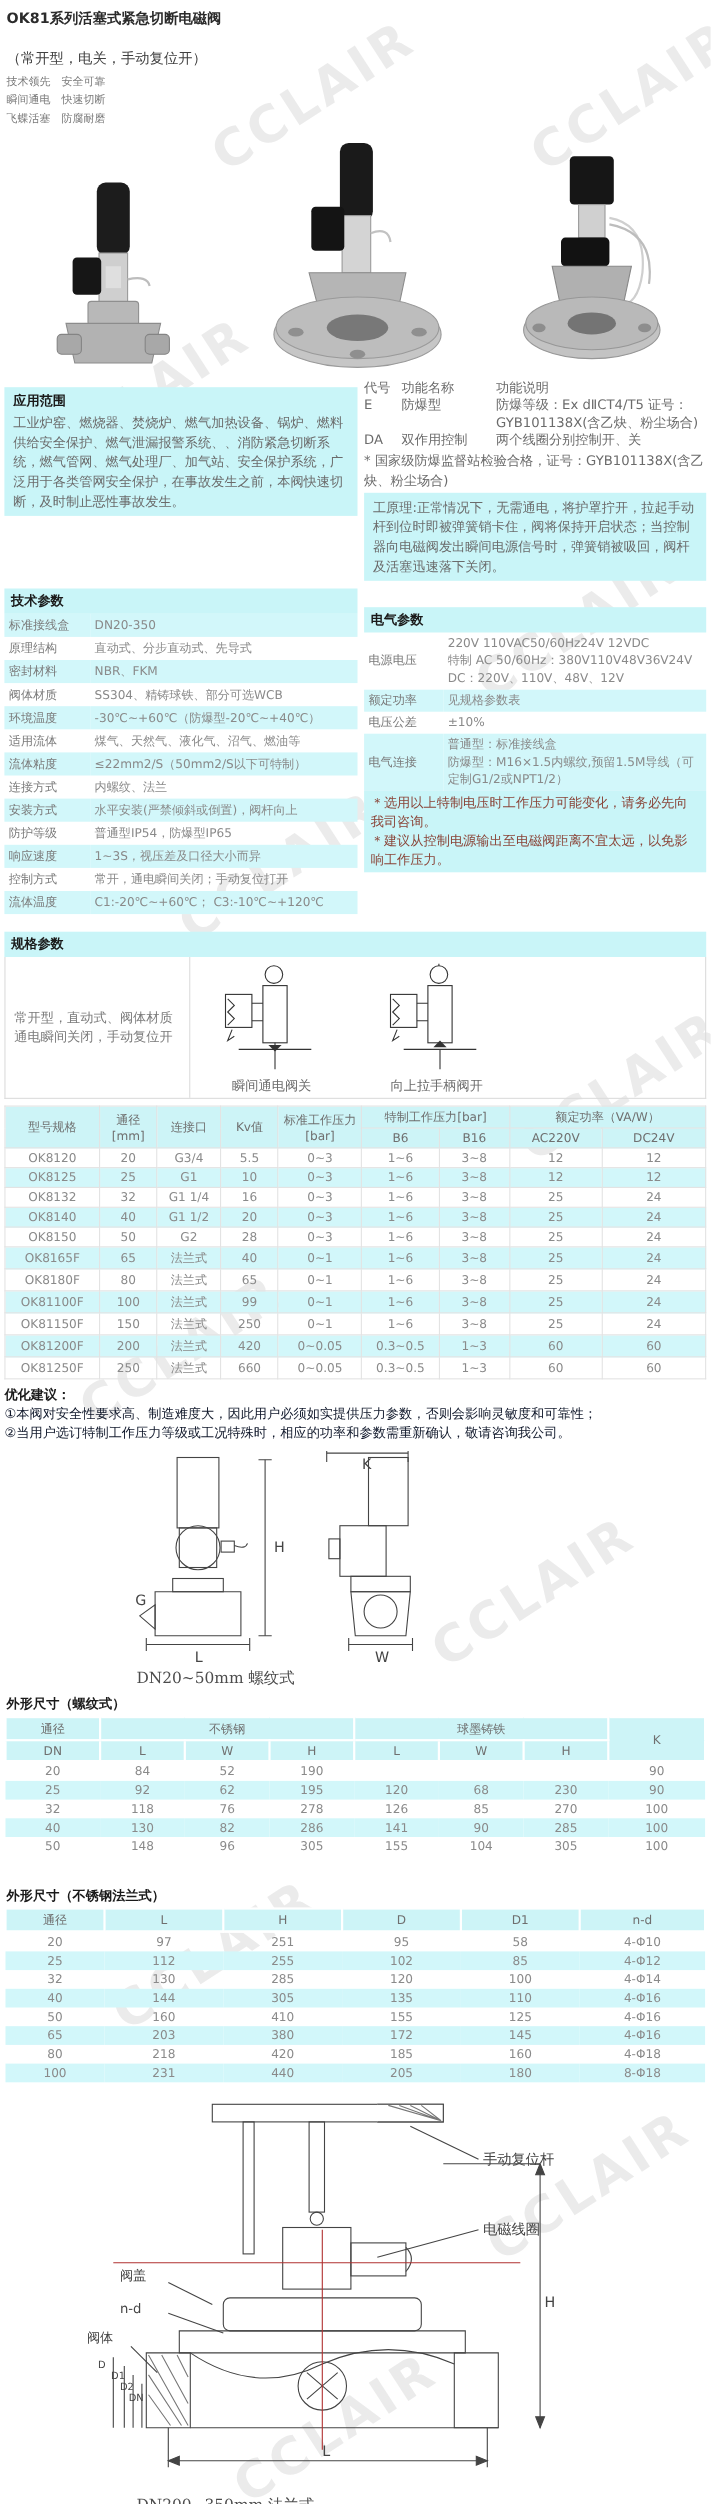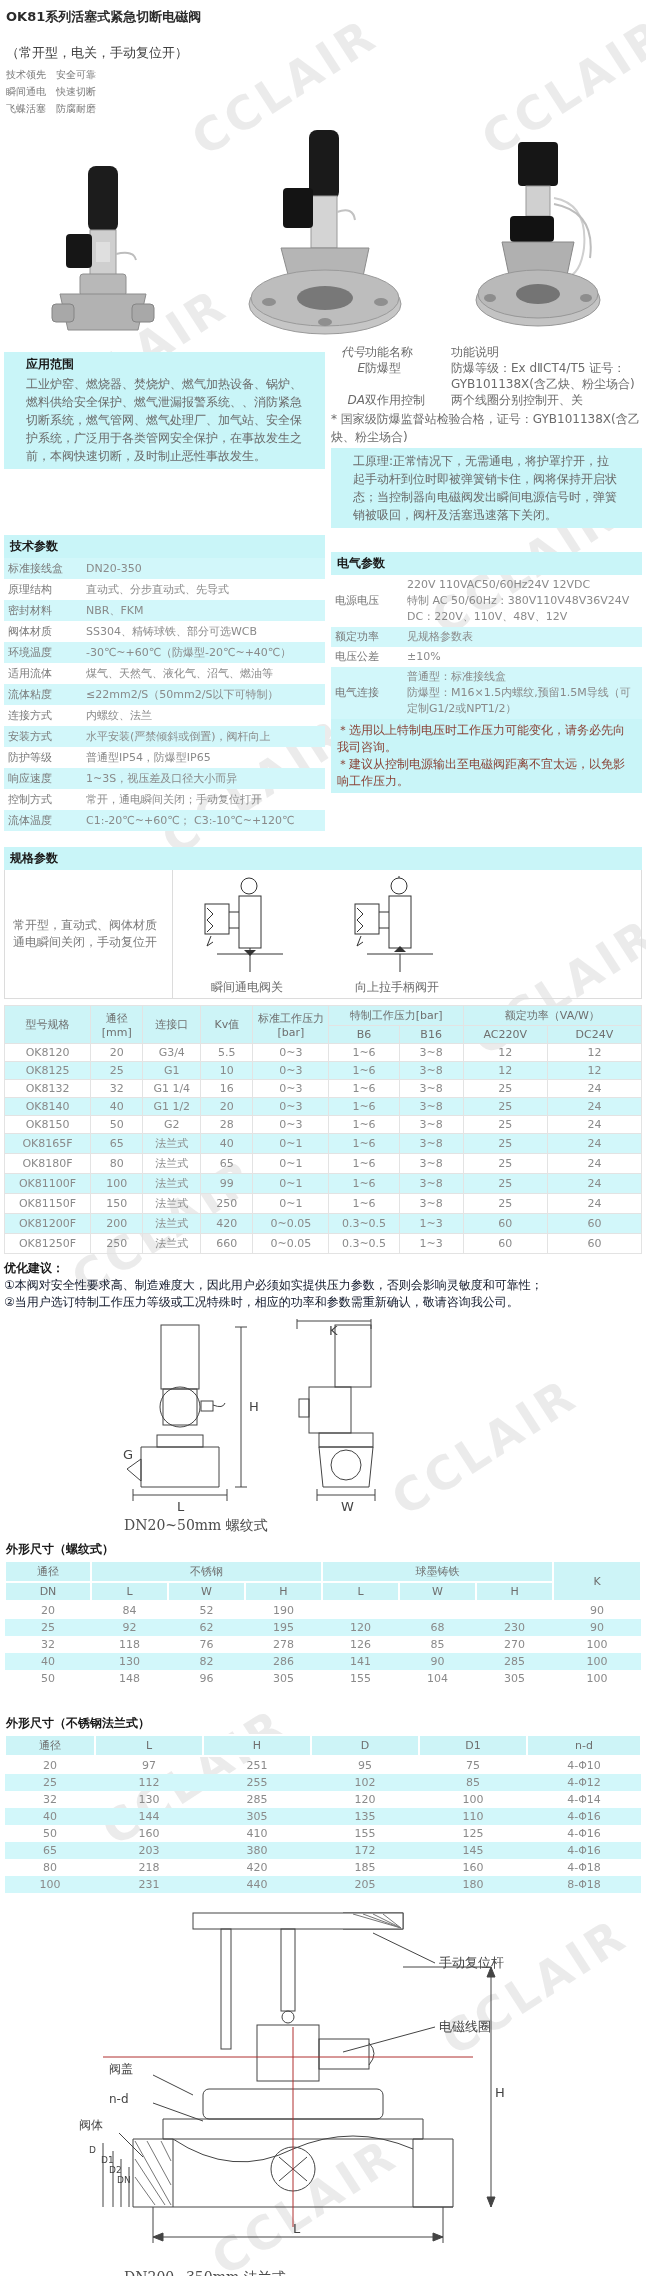--- a/index.html
+++ b/index.html
@@ -19,42 +19,42 @@
   .doc-title { font-size:13px; font-weight:bold; color:#2b2b2b; margin:2px 0 18px 2px; }
   .subtitle { font-size:13px; font-weight:normal; color:#404040; margin:0 0 4px 2px; }
   .feature { font-size:10px; color:#7a7a7a; margin-left:2px; line-height:17px; }
 
   .photos { display:flex; justify-content:space-between; align-items:flex-end; height:215px; margin:6px 6px 2px 6px; }
 
   .cols { display:flex; align-items:flex-start; }
   .col-l { width:328px; padding-right:6px; }
   .col-r { width:312px; }
 
-  .cyan-block { background:#c9f5f8; padding:4px 22px; }
+  .cyan-block { background:#c9f5f8; padding:4px 8px; }
   .sec-bar { background:#c9f5f8; font-weight:bold; color:#1a1a1a; font-size:12px; padding:3px 6px; }
   .sec-head-plain { font-weight:bold; color:#1a1a1a; font-size:12px; margin:4px 0 2px 2px; }
   .para { line-height:18px; color:#6b6b6b; }
 
   table { border-collapse:collapse; width:100%; table-layout:fixed; }
   td, th { font-weight:normal; font-size:11px; color:#8a8a8a; padding:2px 4px; vertical-align:middle; }
 
   
   table.kv td.c0 { width:78px; color:#7a7a7a; }
   table.kv td { line-height:17px; }
   table.kv tr:nth-child(odd) td { background:#d2f7fa; }
   table.kv2 td.c0 { width:72px; color:#7a7a7a; }
   table.kv2 td { line-height:16px; white-space:pre-line; }
   table.kv2 tr:nth-child(even) td { background:#d2f7fa; }
 
   .note-red { color:#8a4438; line-height:17px; }
   .cyan-note { background:#c9f5f8; padding:3px 6px; }
 
   
   .fn-row { display:flex; line-height:16px; }
-  .fn-code { width:34px; text-align:right; flex:none;font-style:italic; }
+  .fn-code { width:34px; text-align:left; flex:none; }
   .fn-name { width:86px; flex:none; }
   .fn-desc { flex:1; }
 
   
   .spec-box { border:1px solid #dcdcdc; border-top:none; display:flex; }
   .spec-left { width:168px; border-right:1px solid #dcdcdc; display:flex; align-items:center; padding:8px; color:#7a7a7a; line-height:17px; }
   .spec-right { flex:1; padding:6px 0 2px 14px; display:flex; gap:30px; }
   .schem { text-align:center; color:#6b6b6b; font-size:12px; }
 
   
@@ -599,21 +599,21 @@
           <th>D1</th>
           <th>n-d</th>
         </tr>
       </thead>
       <tbody>
           <tr>
             <td class="c0">20</td>
             <td class="c1">97</td>
             <td class="c2">251</td>
             <td class="c3">95</td>
-            <td class="c4">75</td>
+            <td class="c4">58</td>
             <td class="c5">4-Φ10</td>
           </tr>
           <tr>
             <td class="c0">25</td>
             <td class="c1">112</td>
             <td class="c2">255</td>
             <td class="c3">102</td>
             <td class="c4">85</td>
             <td class="c5">4-Φ12</td>
           </tr>

